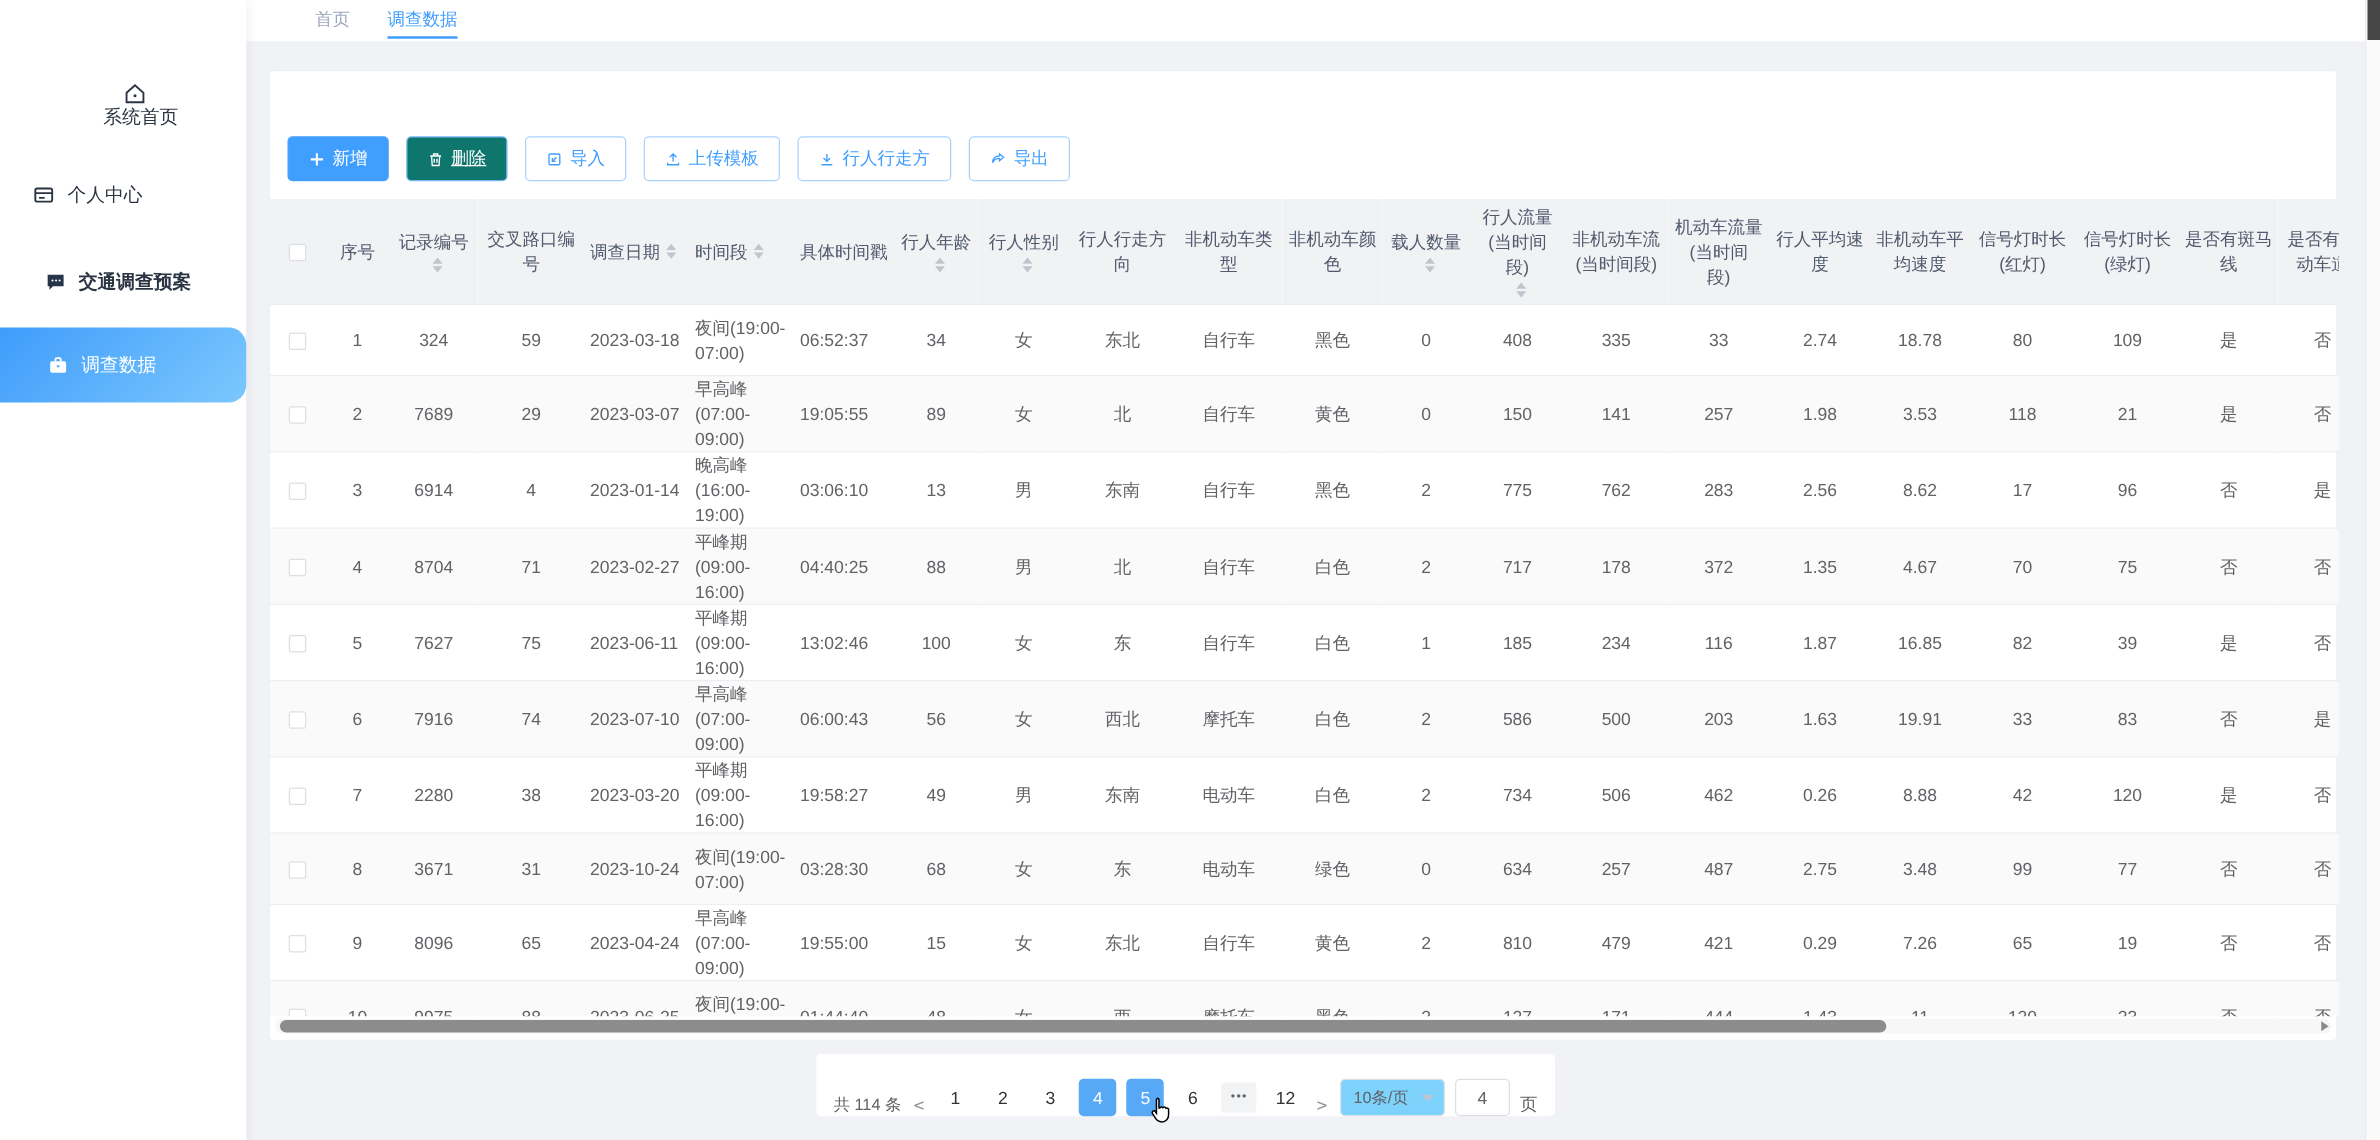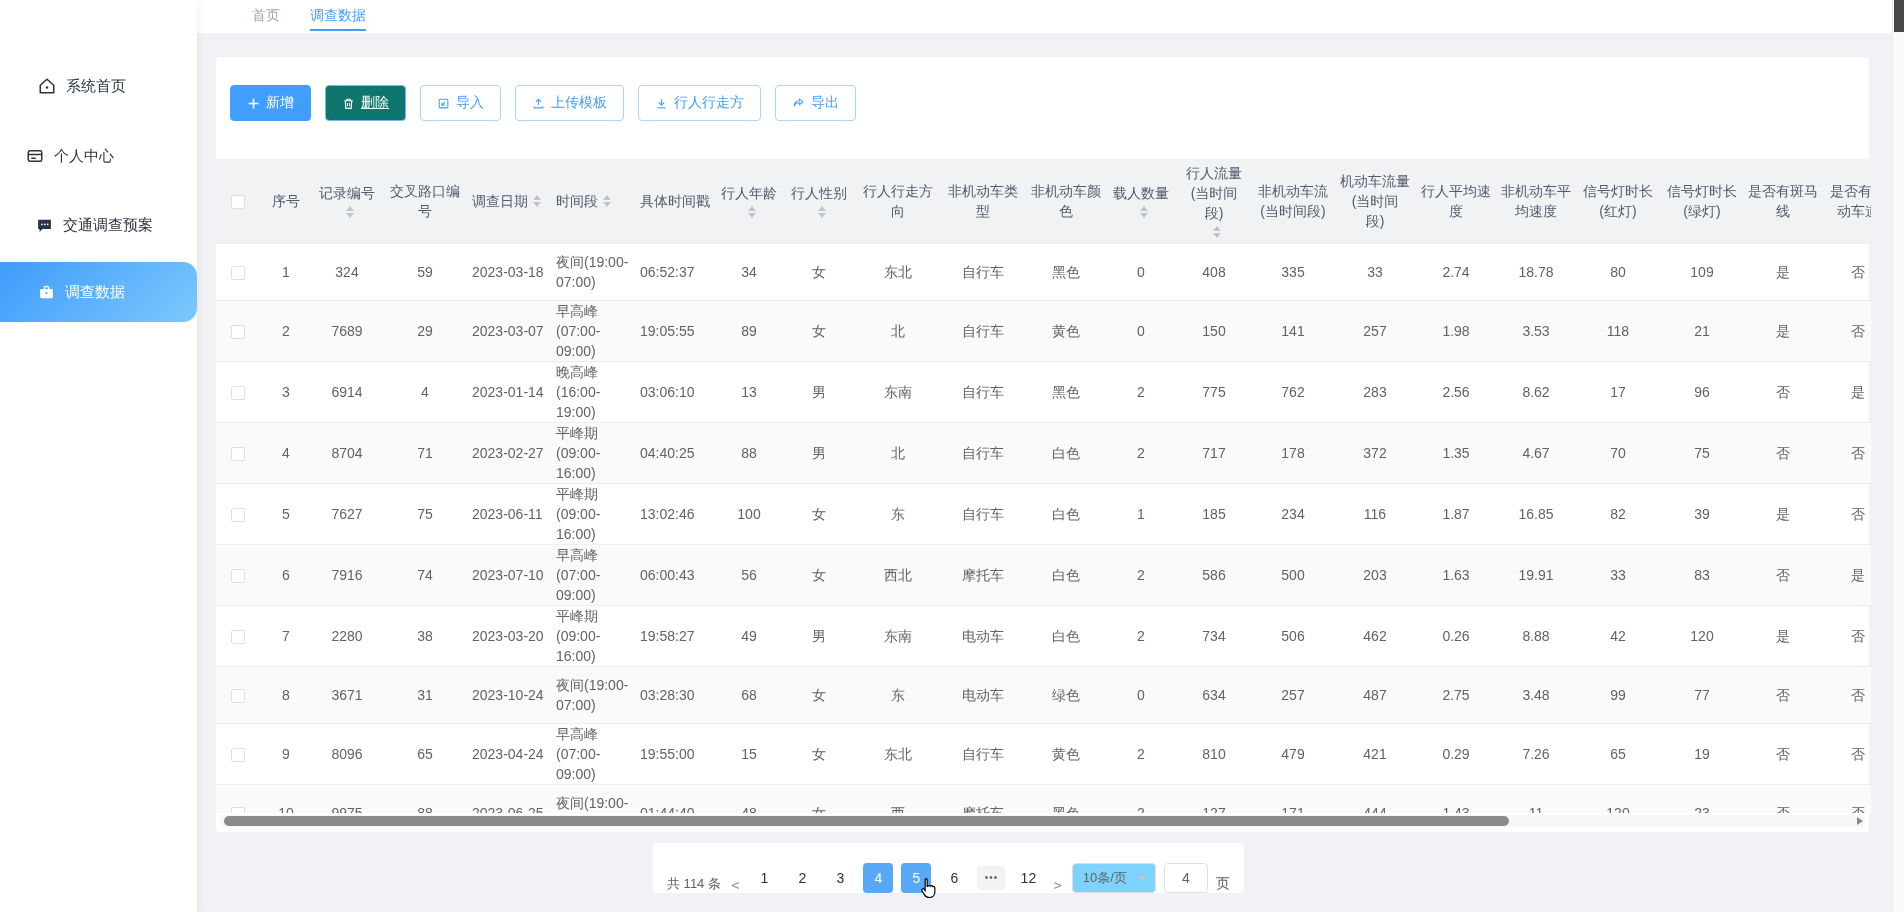--- a/index.html
+++ b/index.html
@@ -5,34 +5,34 @@
   * { margin:0; padding:0; box-sizing:border-box; }
   html,body { width:1904px; height:912px; overflow:hidden;
     font-family:"Liberation Sans","DejaVu Sans",sans-serif; background:#f0f2f5; }
   
   .sidebar { position:absolute; left:0; top:0; width:197px; height:912px; background:#fff;
     box-shadow:2px 0 8px rgba(0,0,0,.05); z-index:5; }
   .side-item { position:absolute; left:0; width:197px; height:40px; display:flex; align-items:center;
     color:#2b3442; font-size:15px; cursor:pointer; }
   .side-item svg { flex:none; }
   .side-item .lbl { margin-left:10px; white-space:nowrap; }
-  .si-1 { top:66px; padding-left:38px; }
+  .si-1 { top:66px; padding-left:18px;flex-direction:column; }
   .si-2 { top:136px; padding-left:26px; }
-  .si-3 { top:205px; padding-left:36px; }
+  .si-3 { top:205px; padding-left:36px;font-weight:bold; }
   .si-4 { top:262px; height:60px; padding-left:38px; color:#fff;
     background:linear-gradient(135deg,#3f9cfb 0%,#7cc8fd 100%); border-radius:0 14px 14px 0; }
   
   .topbar { position:absolute; left:197px; top:0; width:1695px; height:33px; background:#fff; }
   .crumb-home { position:absolute; left:55px; top:7px; font-size:14px; color:#9aa6b8; cursor:pointer; }
   .crumb-cur { position:absolute; left:113px; top:7px; font-size:14px; color:#409eff;
     padding-bottom:4px; border-bottom:2px solid #409eff; cursor:pointer; }
   
   .panel { position:absolute; left:215px; top:56px; width:1655px; height:777px; background:#fff;
     border-radius:4px; border:1px solid #eef0f4; }
-  .toolbar { position:absolute; left:14px; top:28px; display:flex; gap:14px; }
+  .toolbar { position:absolute; left:14px; top:52px; display:flex; gap:14px; }
   .btn { height:36px; display:inline-flex; align-items:center; gap:6px; padding:0 16px;
     font-size:14px; border-radius:4px; cursor:pointer; border:1px solid transparent; background:#fff; }
   .btn-primary { background:#409eff; border-color:#409eff; color:#fff; }
   .btn-primary-light { background:#0f766e; border-color:#77b7f7; color:#fff;text-decoration:underline; }
   .btn-outline { background:#fff; border-color:#abd4fc; color:#409eff; }
   
   .table-wrap { position:absolute; left:0; top:102px; width:1655px; height:654px; overflow:hidden; }
   table { width:1678px; table-layout:fixed; border-collapse:collapse; }
   th, td { padding:0 4px; font-size:14px; text-align:center; border-bottom:1px solid #ebeef5;
     overflow:hidden; }

